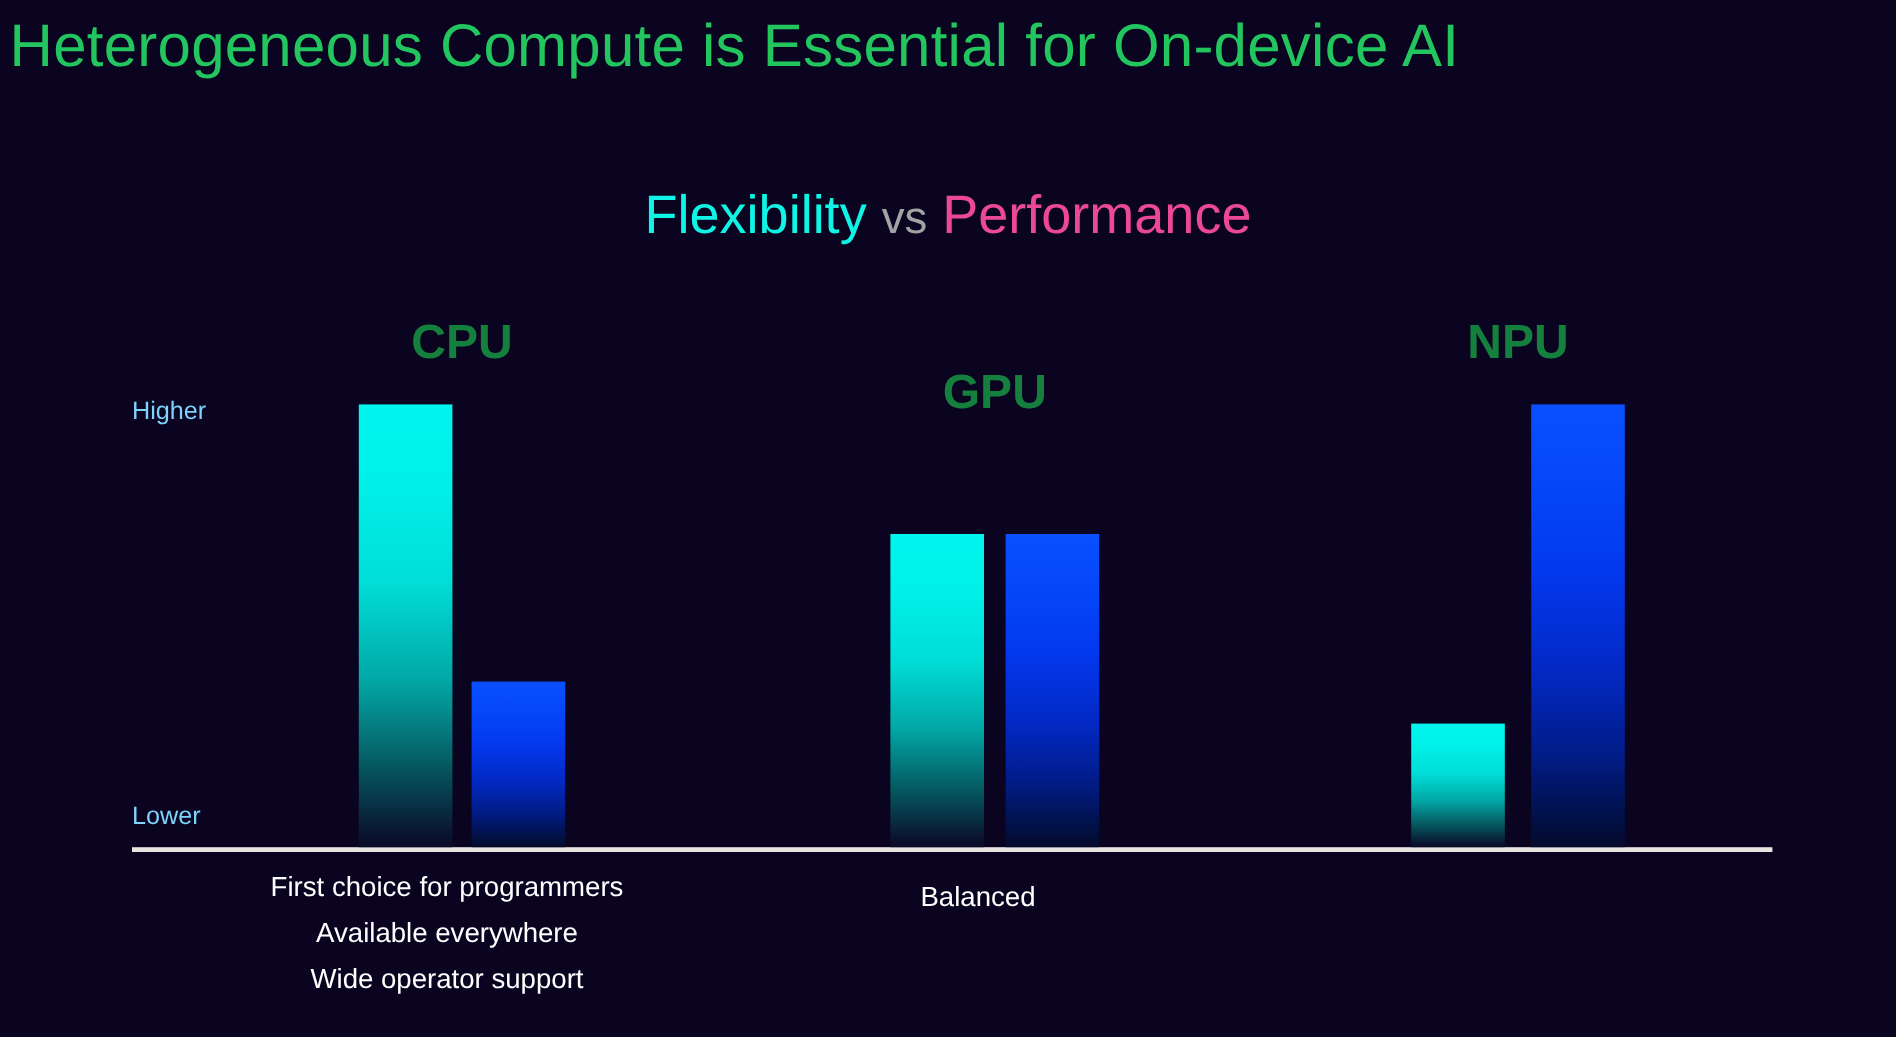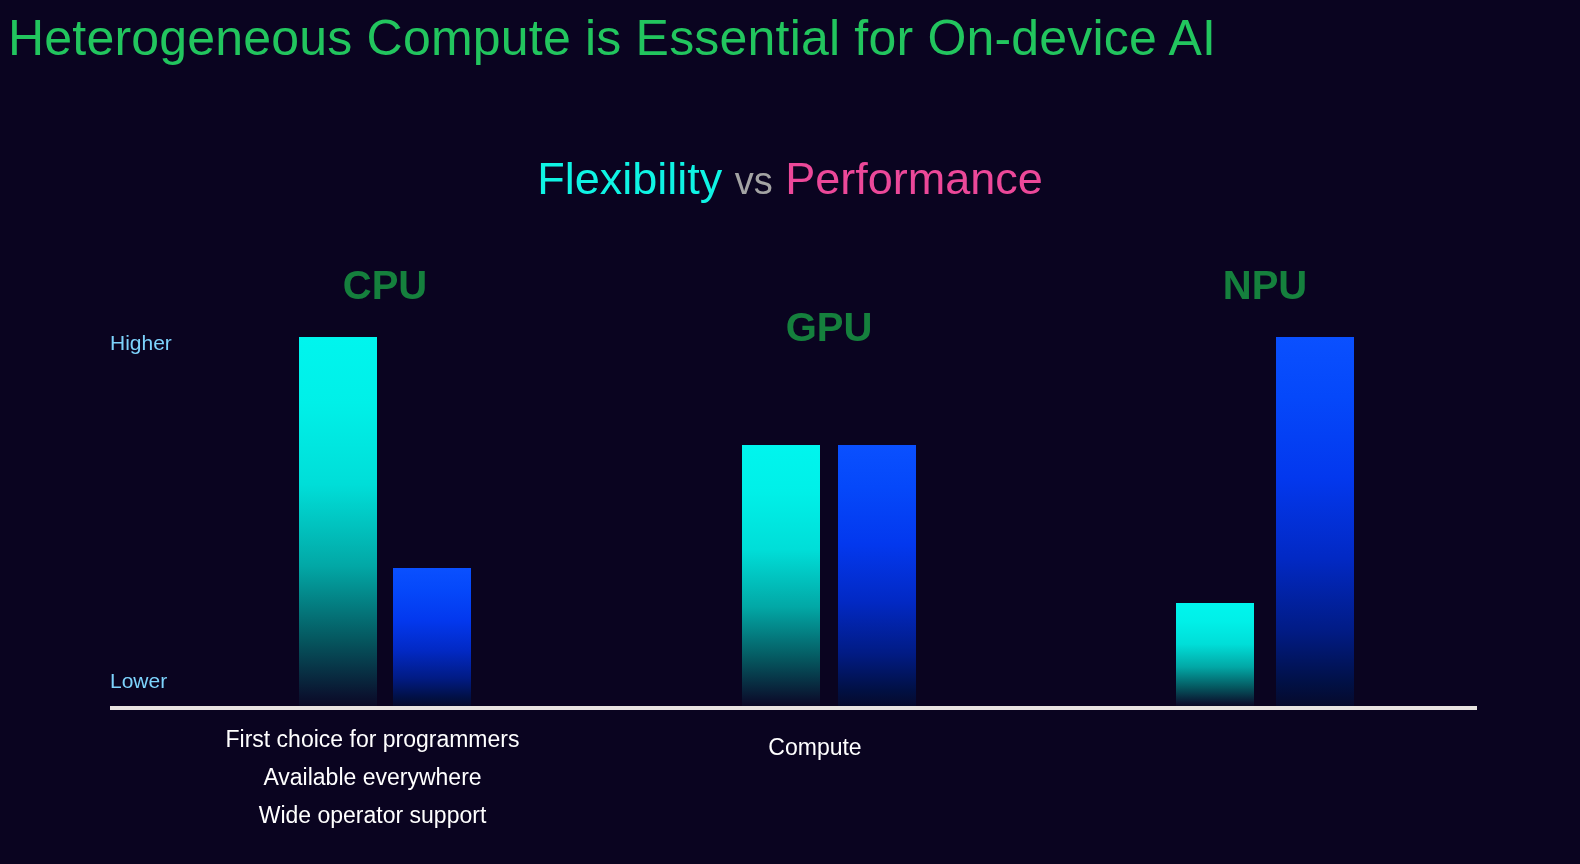--- a/index.html
+++ b/index.html
@@ -137,17 +137,17 @@
     <div class="bar bar-flex" style="left:742px; top:445px; height:261px;"></div>
     <div class="bar bar-perf" style="left:838px; top:445px; height:261px;"></div>
 
     <div class="bar bar-flex" style="left:1176px; top:603px; height:103px;"></div>
     <div class="bar bar-perf" style="left:1276px; top:337px; height:369px;"></div>
 
     <div class="caption" style="left:165px; top:720px; width:415px;">First choice for programmers</div>
     <div class="caption" style="left:165px; top:758px; width:415px;">Available everywhere</div>
     <div class="caption" style="left:165px; top:796px; width:415px;">Wide operator support</div>
 
-    <div class="caption" style="left:660px; top:728px; width:310px;">Compute</div>
+    <div class="caption" style="left:660px; top:728px; width:310px;">Balanced</div>
 
 
   </div>
 </div>
 
 </body></html>

